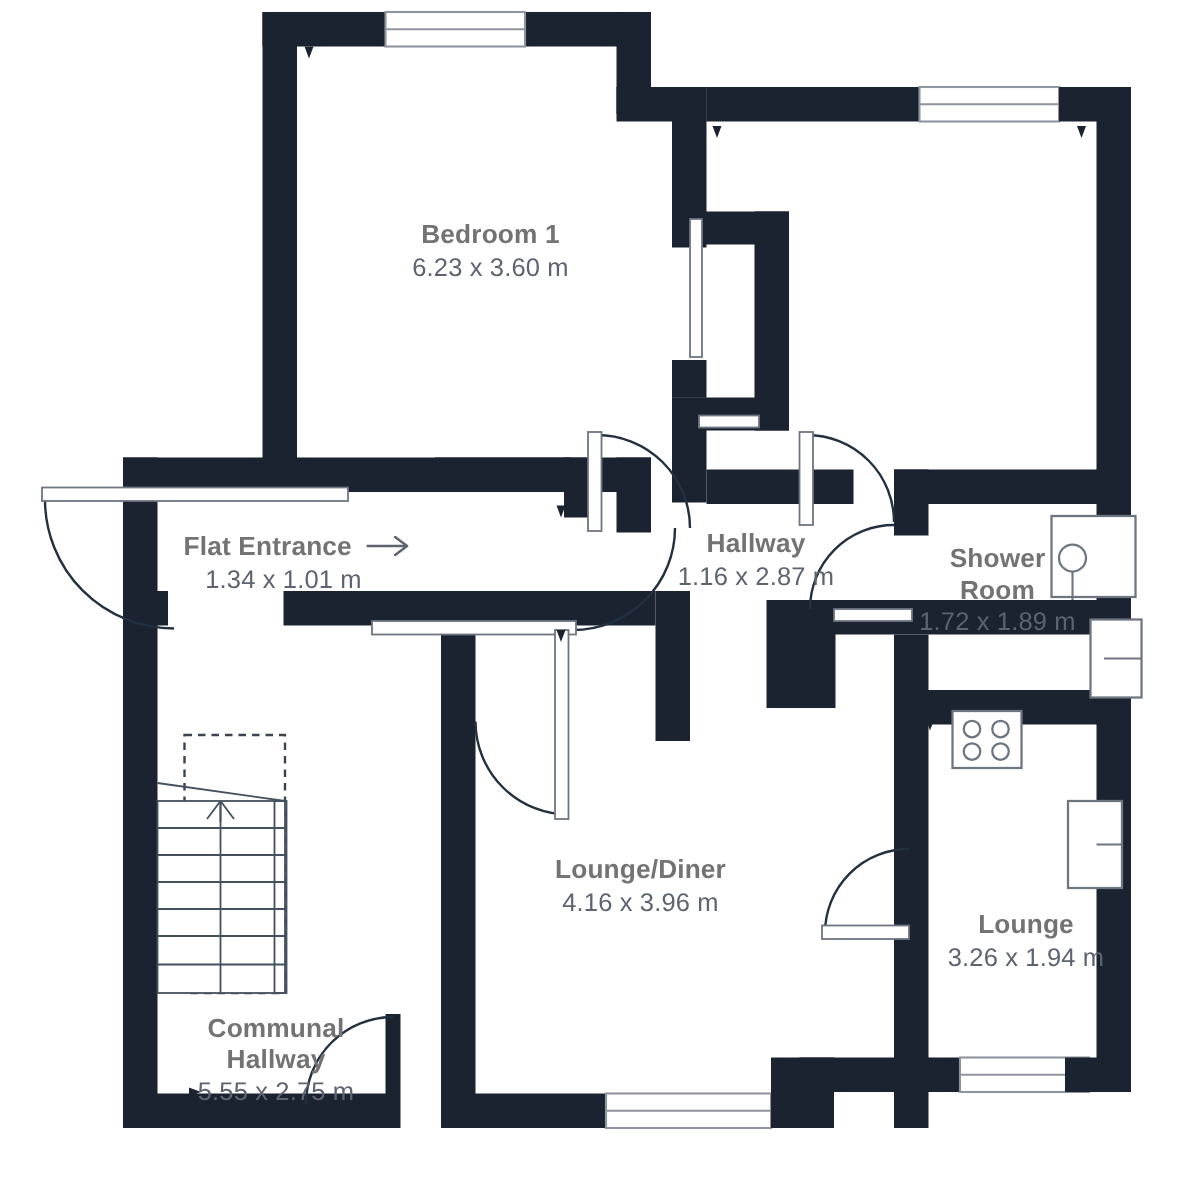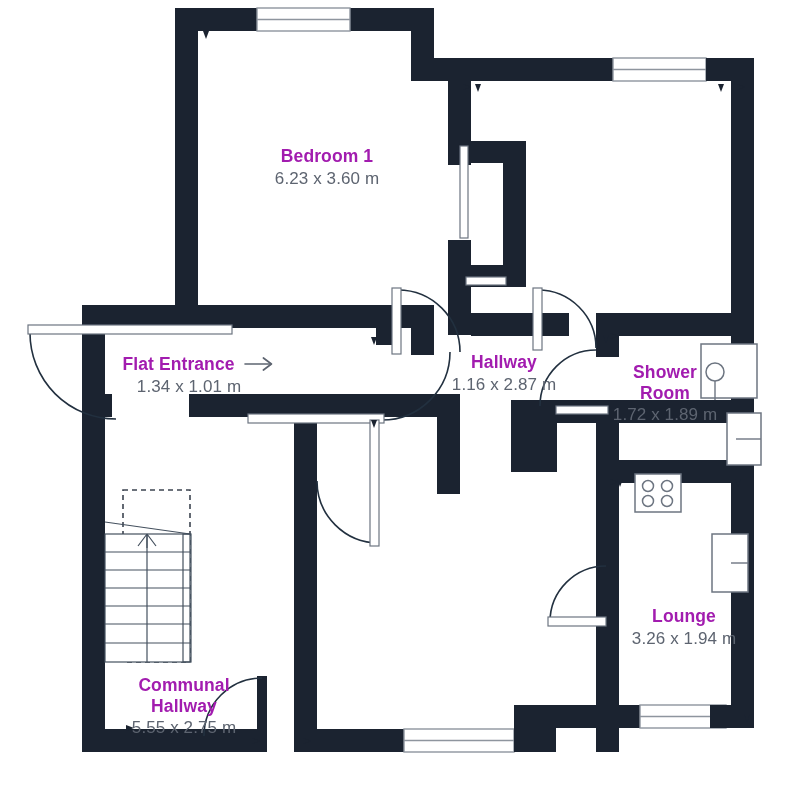--- a/index.html
+++ b/index.html
@@ -6,21 +6,21 @@
   html,body{margin:0;padding:0;background:#ffffff;}
   body{
     font-family:"Liberation Sans", sans-serif;
     width:785px;height:788px;
     position:relative;overflow:hidden;
   }
   #plan-root{position:relative;width:785px;height:788px;background:#fff;}
   svg#floorplan{position:absolute;top:0;left:0;width:785px;height:788px;display:block;}
   .room-label{position:absolute;text-align:center;pointer-events:none;white-space:nowrap;}
   .room-name{
-    font-size:17.5px;font-weight:bold;color:#a21caf;
+    font-size:17.5px;font-weight:bold;color:#737373;
     letter-spacing:.1px;line-height:1.18;
   }
   .room-dims{
     font-size:17px;font-weight:normal;color:#5d6470;
     letter-spacing:.1px;line-height:1.22;margin-top:2px;
   }
   .name-row{display:flex;align-items:center;justify-content:center;gap:9px;}
   .arrow-ico{display:inline-block;width:30px;height:14px;flex:none;}
 </style>
 </head>
@@ -239,20 +239,26 @@
     </div>
     <div class="room-dims">1.16 x 2.87 m</div>
   </div>
 
   <div class="room-label" style="left:665px;top:362px;transform:translate(-50%,0);">
     <div class="room-name">Shower</div>
     <div class="room-name">Room</div>
     <div class="room-dims">1.72 x 1.89 m</div>
   </div>
 
+  <div class="room-label" style="left:427px;top:569px;transform:translate(-50%,0);">
+    <div class="name-row">
+      <span class="room-name">Lounge/Diner</span>
+    </div>
+    <div class="room-dims">4.16 x 3.96 m</div>
+  </div>
 
   <div class="room-label" style="left:684px;top:606px;transform:translate(-50%,0);">
     <div class="name-row">
       <span class="room-name">Lounge</span>
     </div>
     <div class="room-dims">3.26 x 1.94 m</div>
   </div>
 
   <div class="room-label" style="left:184px;top:675px;transform:translate(-50%,0);">
     <div class="room-name">Communal</div>

